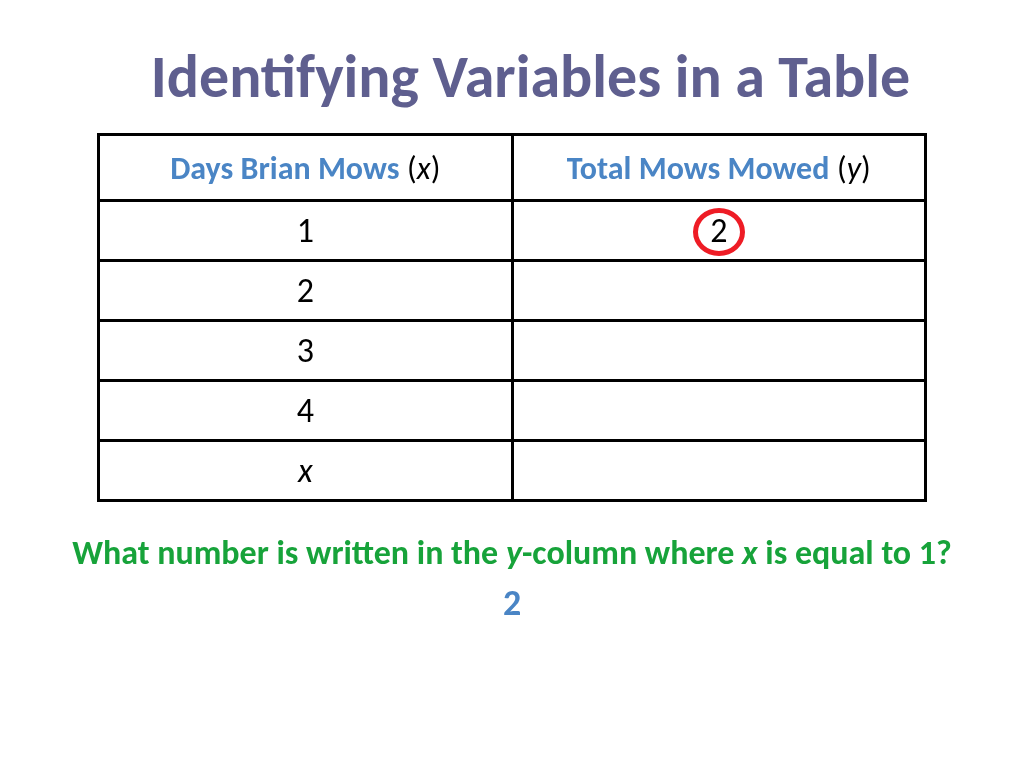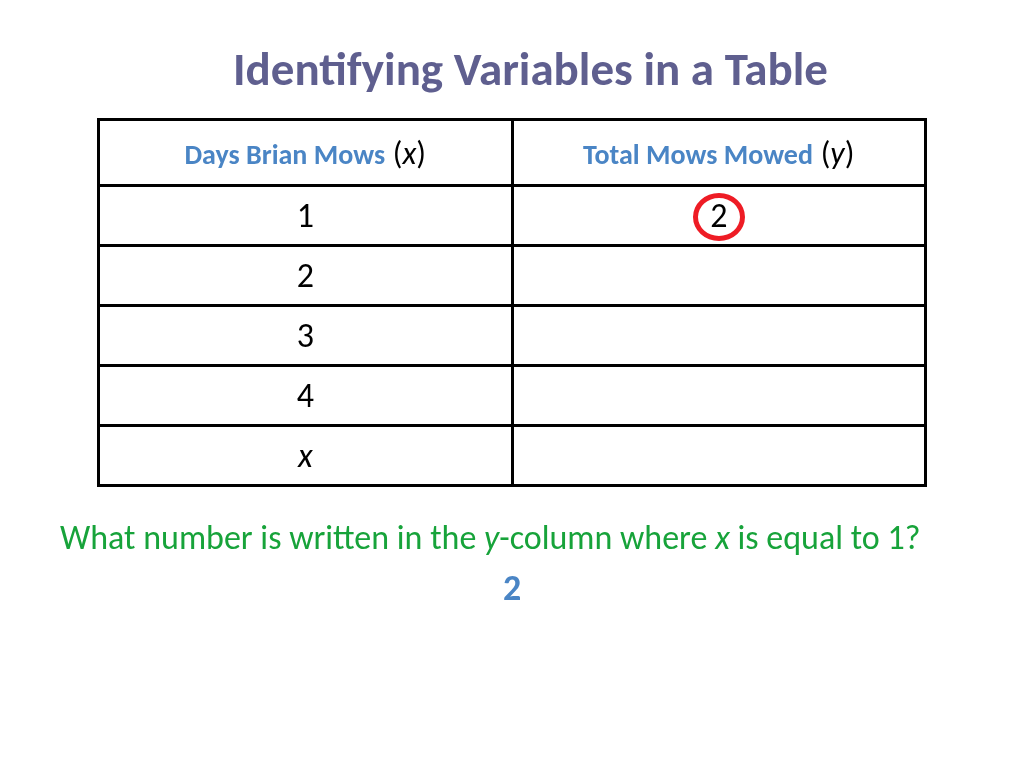--- a/index.html
+++ b/index.html
@@ -7,21 +7,21 @@
     margin: 0;
     width: 1024px;
     height: 768px;
     background: #ffffff;
     font-family: Calibri, Arial, sans-serif;
     overflow: hidden;
     position: relative;
   }
   .title {
     text-align: center;
-    font-size: 47px;
+    font-size: 60px;
     font-weight: bold;
     color: #5f5f8f;
     margin-top: 40px;
     margin-bottom: 20px;
     margin-left: 37px;
   }
   .table-wrap {
     width: 830px;
     margin: 0 auto;
     position: relative;
@@ -38,38 +38,39 @@
     font-size: 34px;
     color: #000;
     width: 50%;
   }
   tr.header-row td {
     height: 66px;
   }
   .hdr-label {
     color: #4a85c5;
     font-weight: bold;
-    font-size: 28px;
+    font-size: 32px;
   }
   .hdr-var {
     color: #000;
     font-size: 32px;
   }
   .italic { font-style: italic; }
   .circle-mark {
     position: absolute;
     border: 5px solid #ee1c25;
     border-radius: 50%;
     width: 52px;
     height: 48px;
     pointer-events: none;
   }
   .question {
+    text-align: center;
     font-size: 34px;
-    font-weight: normal;
+    font-weight: bold;
     color: #17a33a;
     margin-top: 30px;
     padding: 0 60px;
     line-height: 1.25;
   }
   .q-var { font-style: italic; }
   .answer {
     text-align: center;
     font-size: 36px;
     font-weight: bold;

